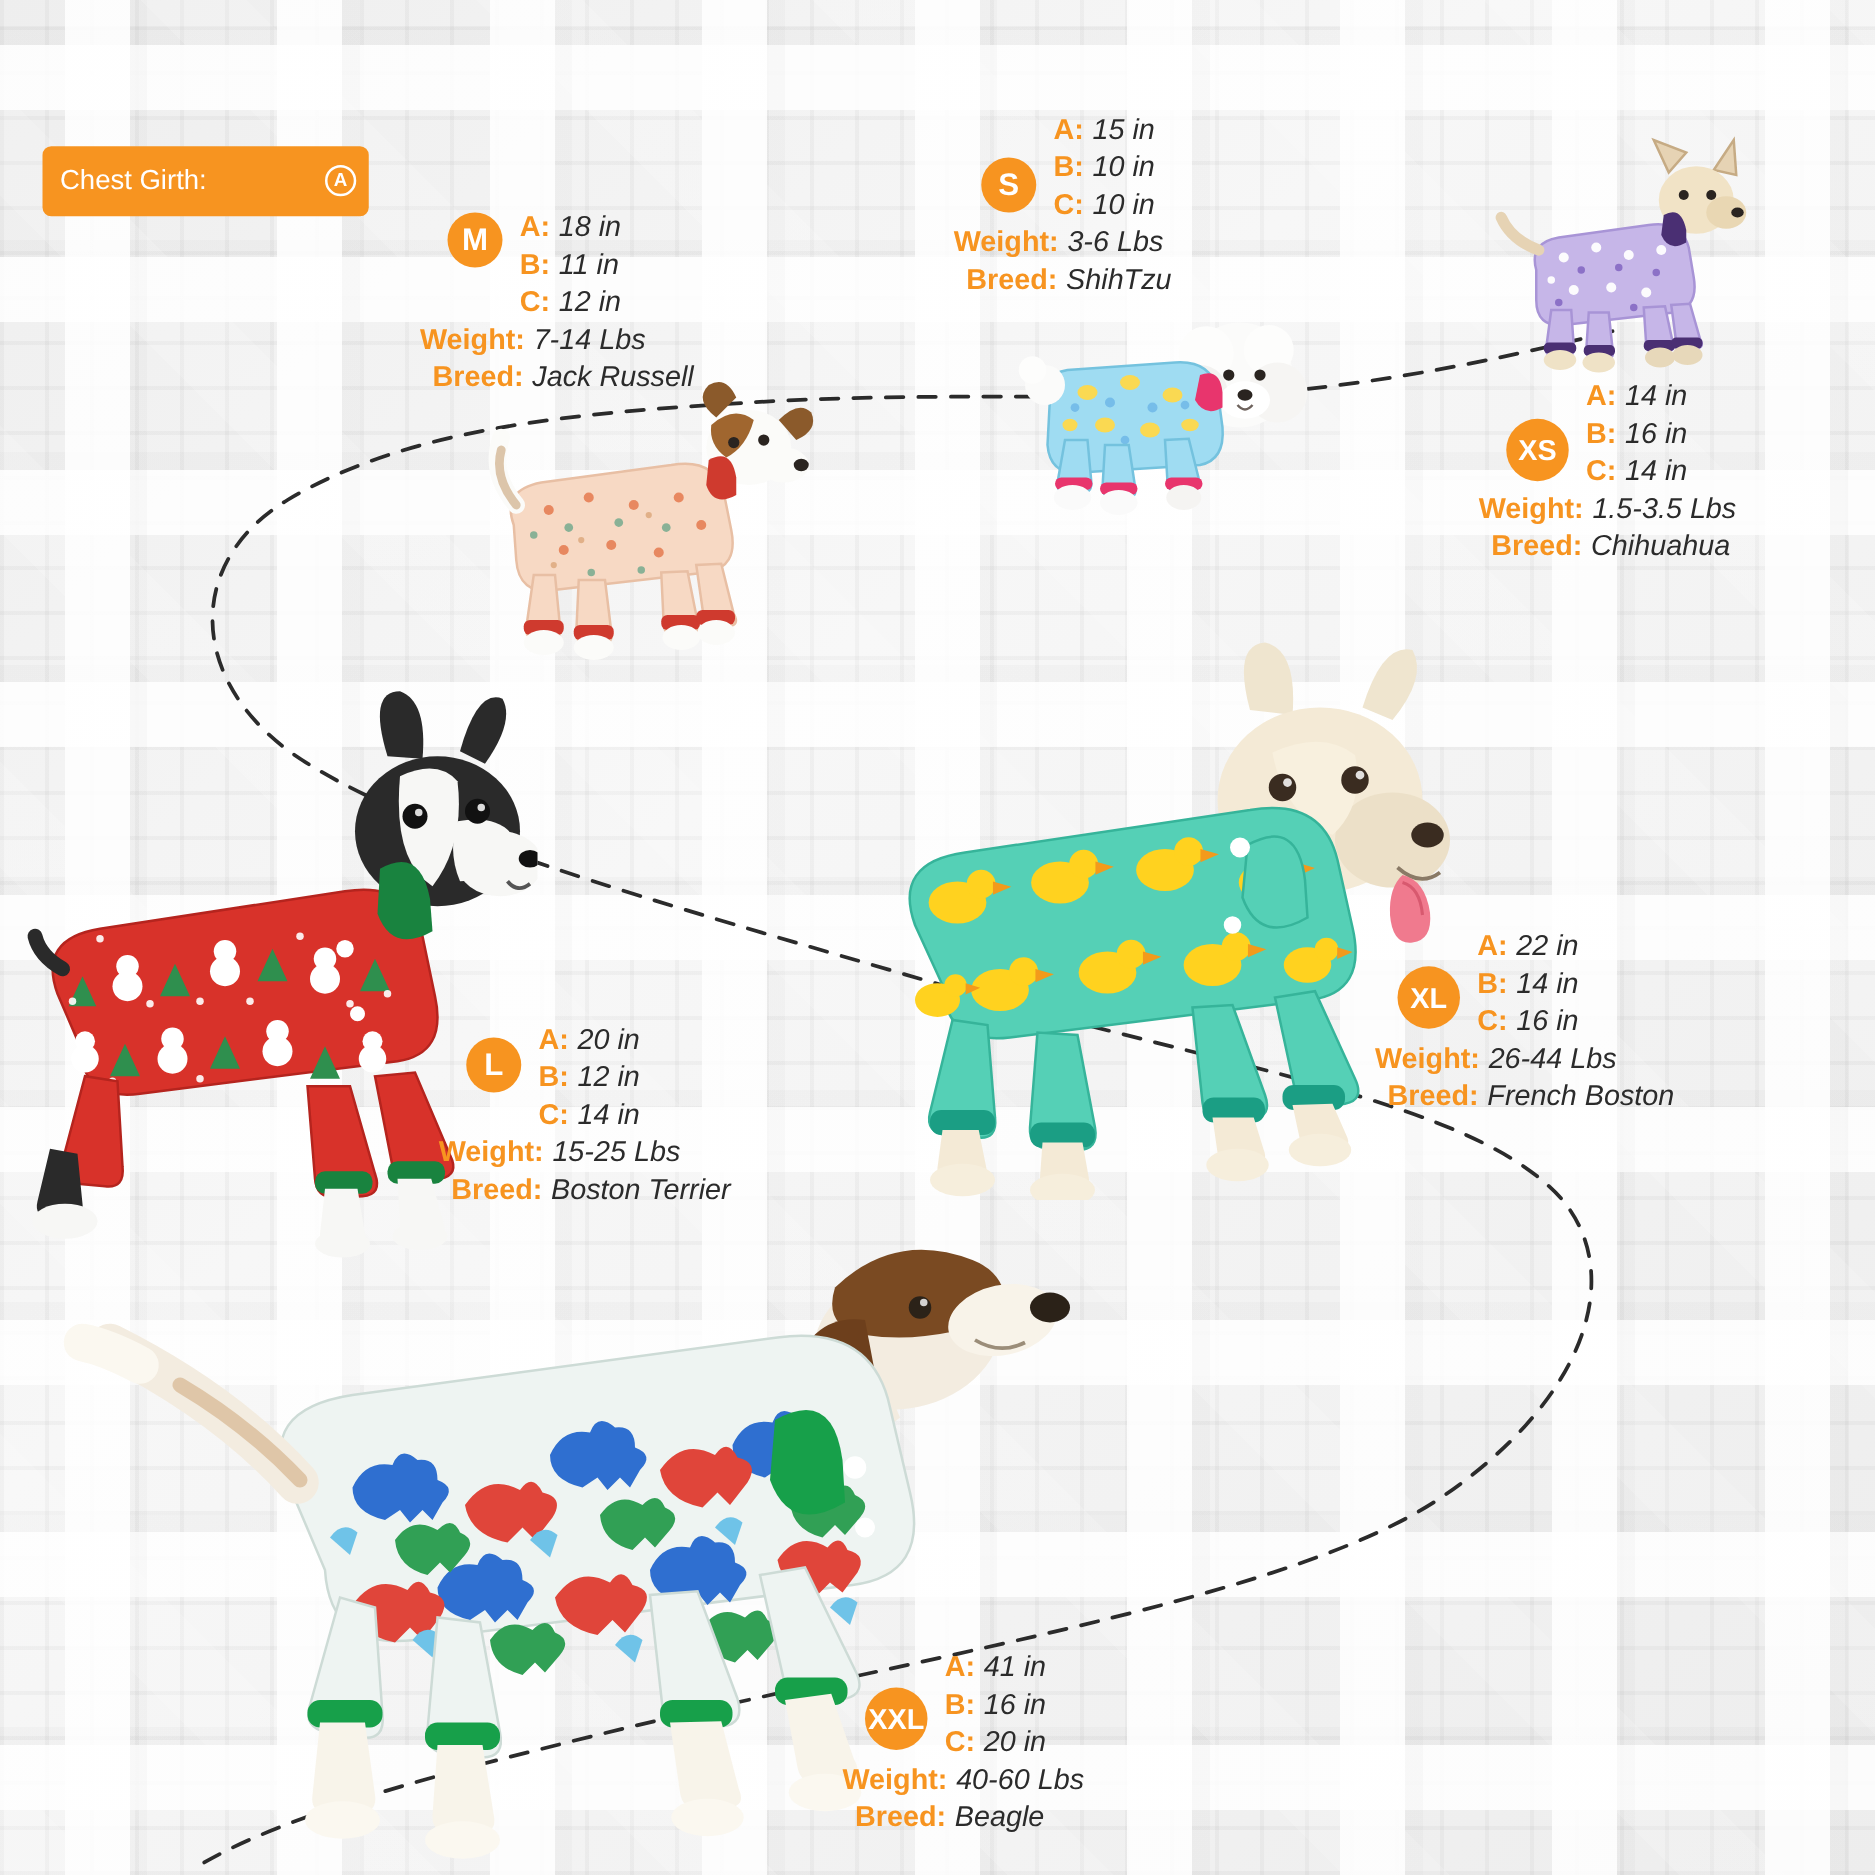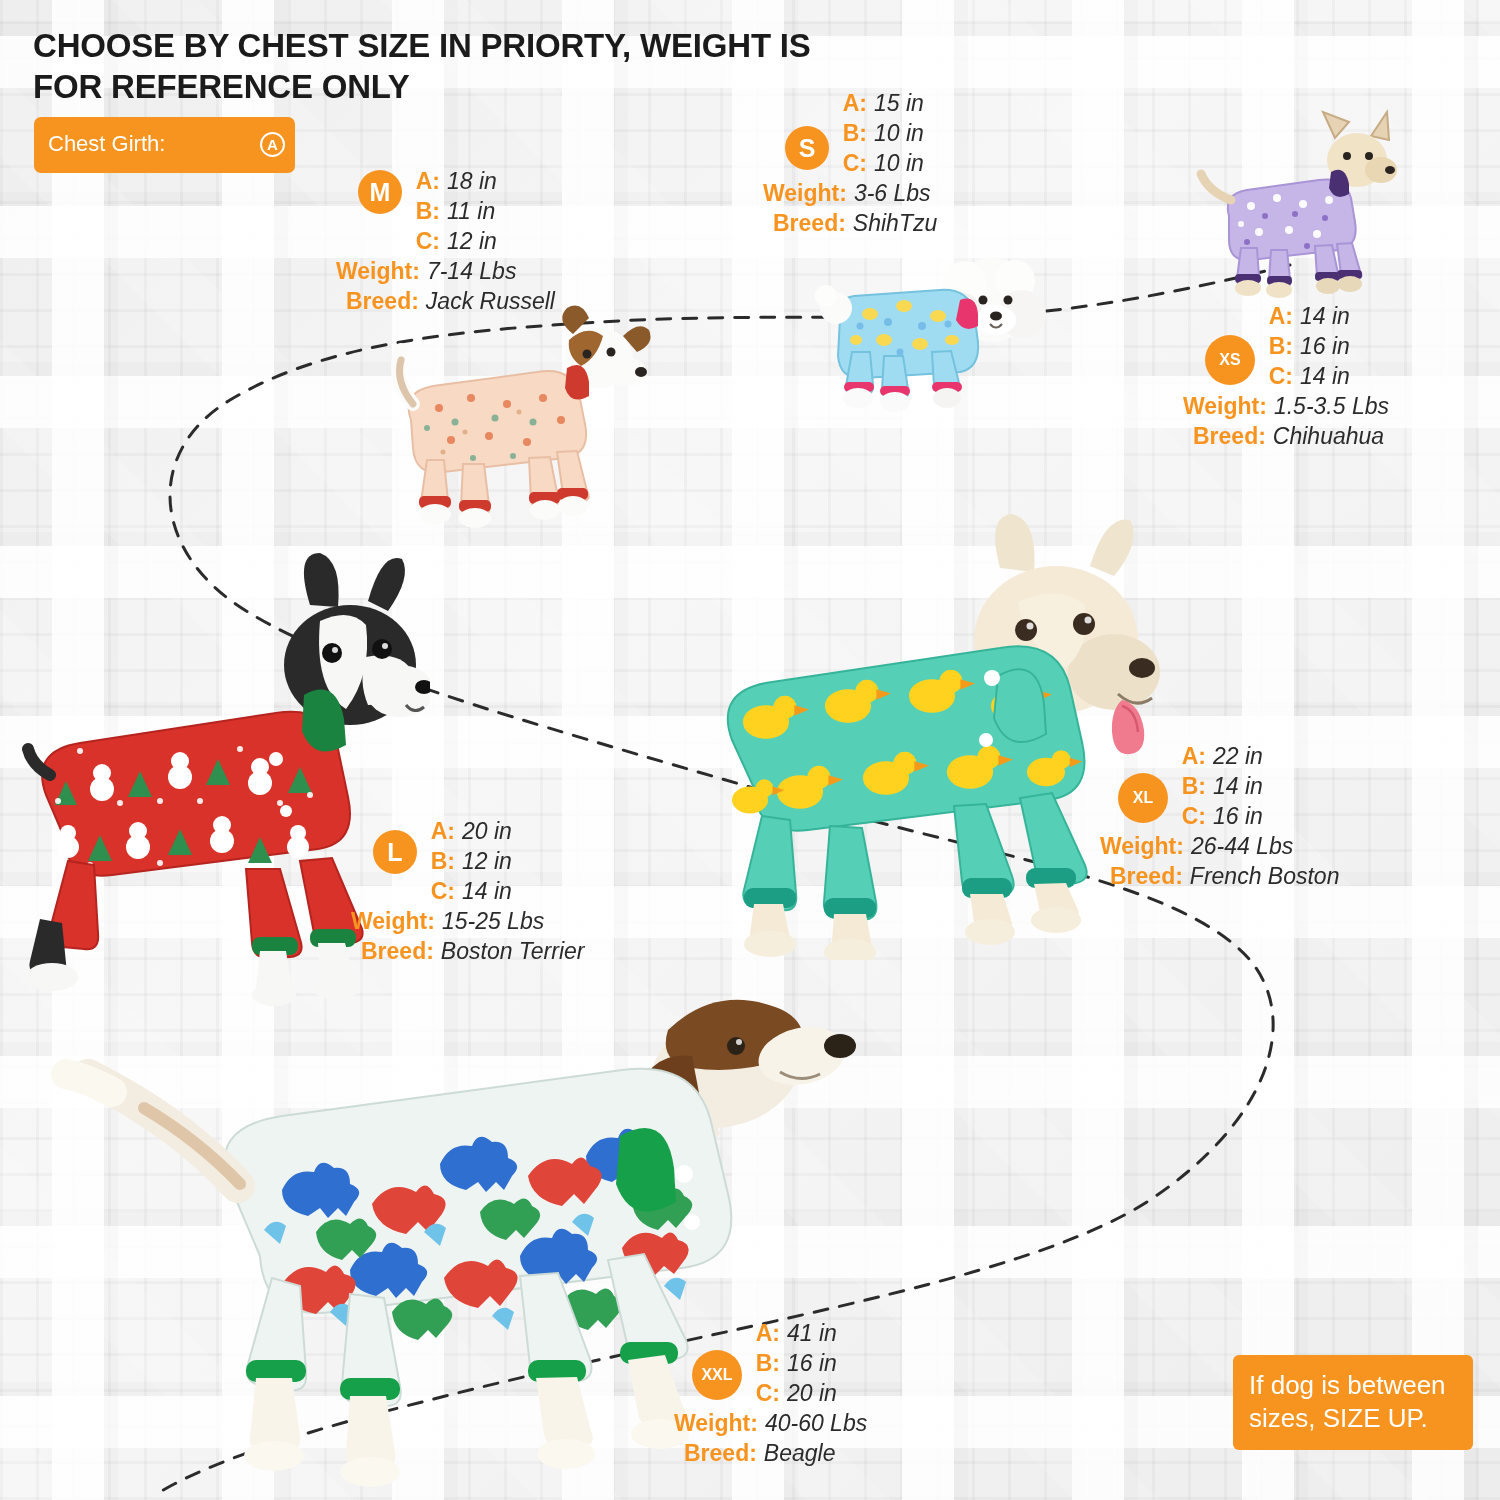--- a/index.html
+++ b/index.html
@@ -109,21 +109,21 @@
     flex: 0 0 auto;
     background: #F79420;
     color: #ffffff;
     border-radius: 50%;
     font-weight: bold;
     display: flex;
     align-items: center;
     justify-content: center;
   }
   .badge-sm { width: 44px; height: 44px; font-size: 25px; }
-  .badge-md { width: 50px; height: 50px; font-size: 16px; }
+  .badge-md { width: 50px; height: 50px; font-size: 23px; }
   .spec-lines { margin-left: 12px; }
   .spec-line {
     display: flex;
     align-items: baseline;
     line-height: 1.0;
     margin-bottom: 7px;
     white-space: nowrap;
   }
   .spec-key {
     color: #F79420;
@@ -175,21 +175,20 @@
   <div class="plaid-diag"></div>
 
   <svg class="path-svg" viewBox="0 0 1500 1500">
     <path d="M1290,265 C1150,300 1030,320 900,318 C760,316 660,318 600,322
              C470,330 330,340 230,400 C150,448 150,540 230,600
              C320,665 520,720 760,790 C980,855 1180,880 1250,960
              C1300,1020 1270,1120 1150,1200 C1020,1285 700,1330 430,1400
              C300,1432 210,1462 160,1492" fill="none" stroke="#2b2b2b" stroke-width="3" stroke-dasharray="14 12" stroke-linecap="round"></path>
   </svg>
 
-  <div class="headline">CHOOSE BY CHEST SIZE IN PRIORTY, WEIGHT IS FOR REFERENCE ONLY</div>
 
   <div class="legend">
     <div class="legend-row">
       <span class="legend-label">Chest Girth:</span>
       <span class="legend-badge">A</span>
     </div>
   </div>
 
   <div class="dog" style="left:800px; top:248px;">
     <svg width="250" height="165" viewBox="0 0 250 165">
@@ -762,15 +761,14 @@
         <span class="spec-key key-w">Weight:</span>
         <span class="spec-val">40-60 Lbs</span>
       </div>
       <div class="spec-line" style="margin-left:-70px;">
         <span class="spec-key key-w">Breed:</span>
         <span class="spec-val">Beagle</span>
       </div>
     </div>
   </div>
 
-  <div class="callout">If dog is between sizes, SIZE UP.</div>
 
 </div>
 
 </body></html>

